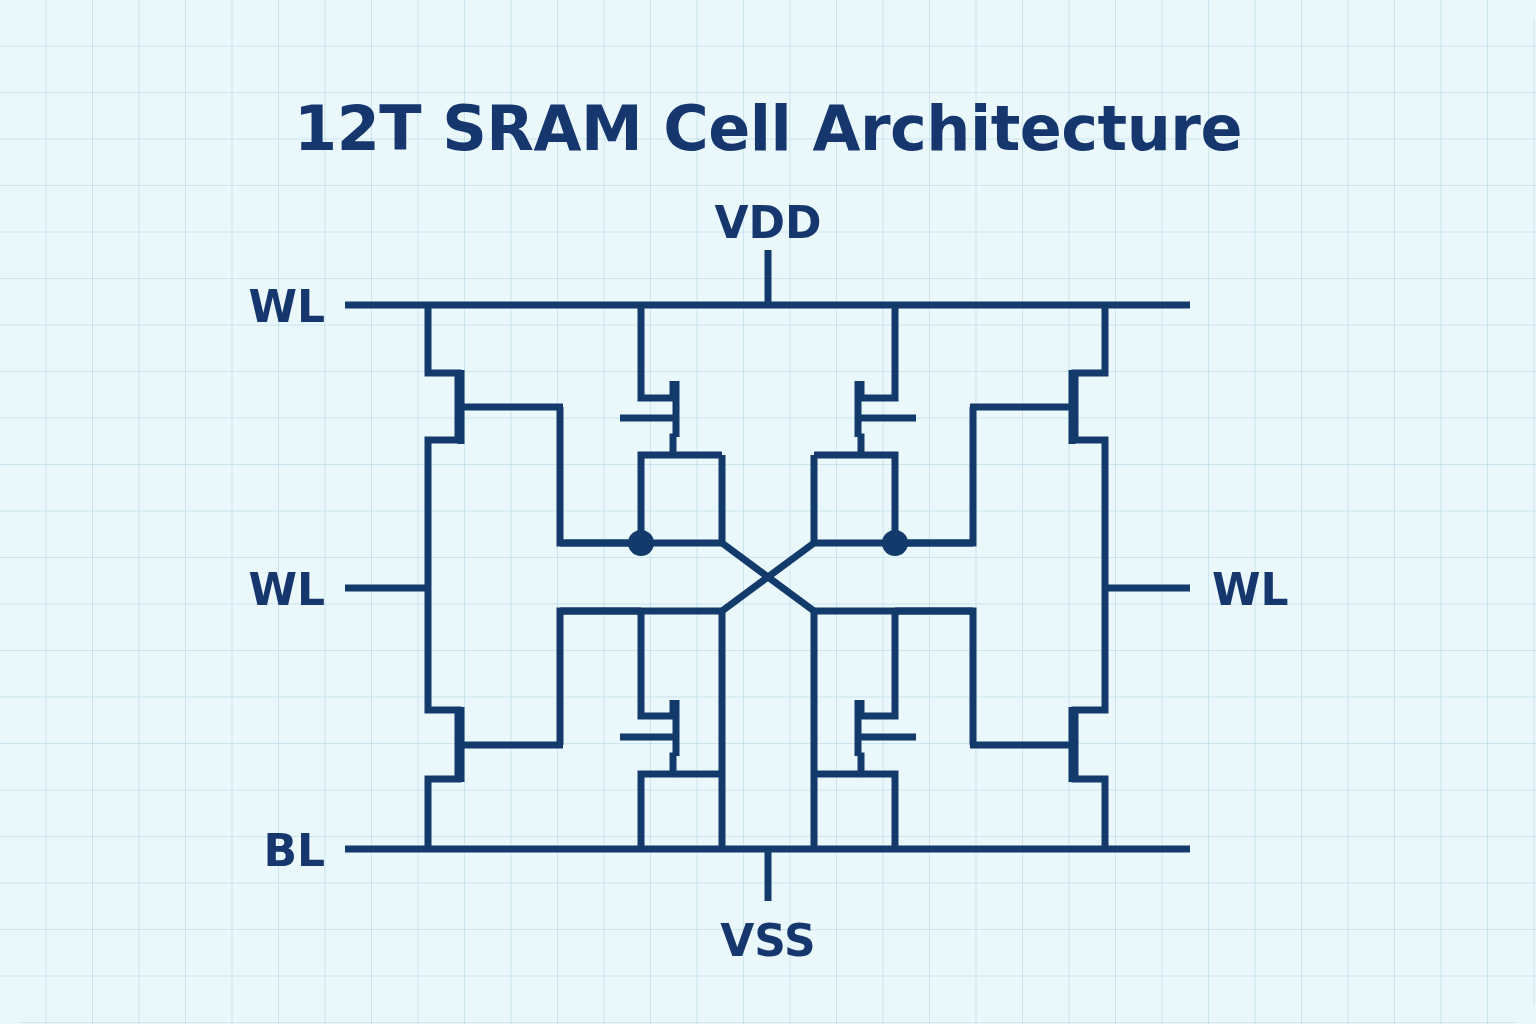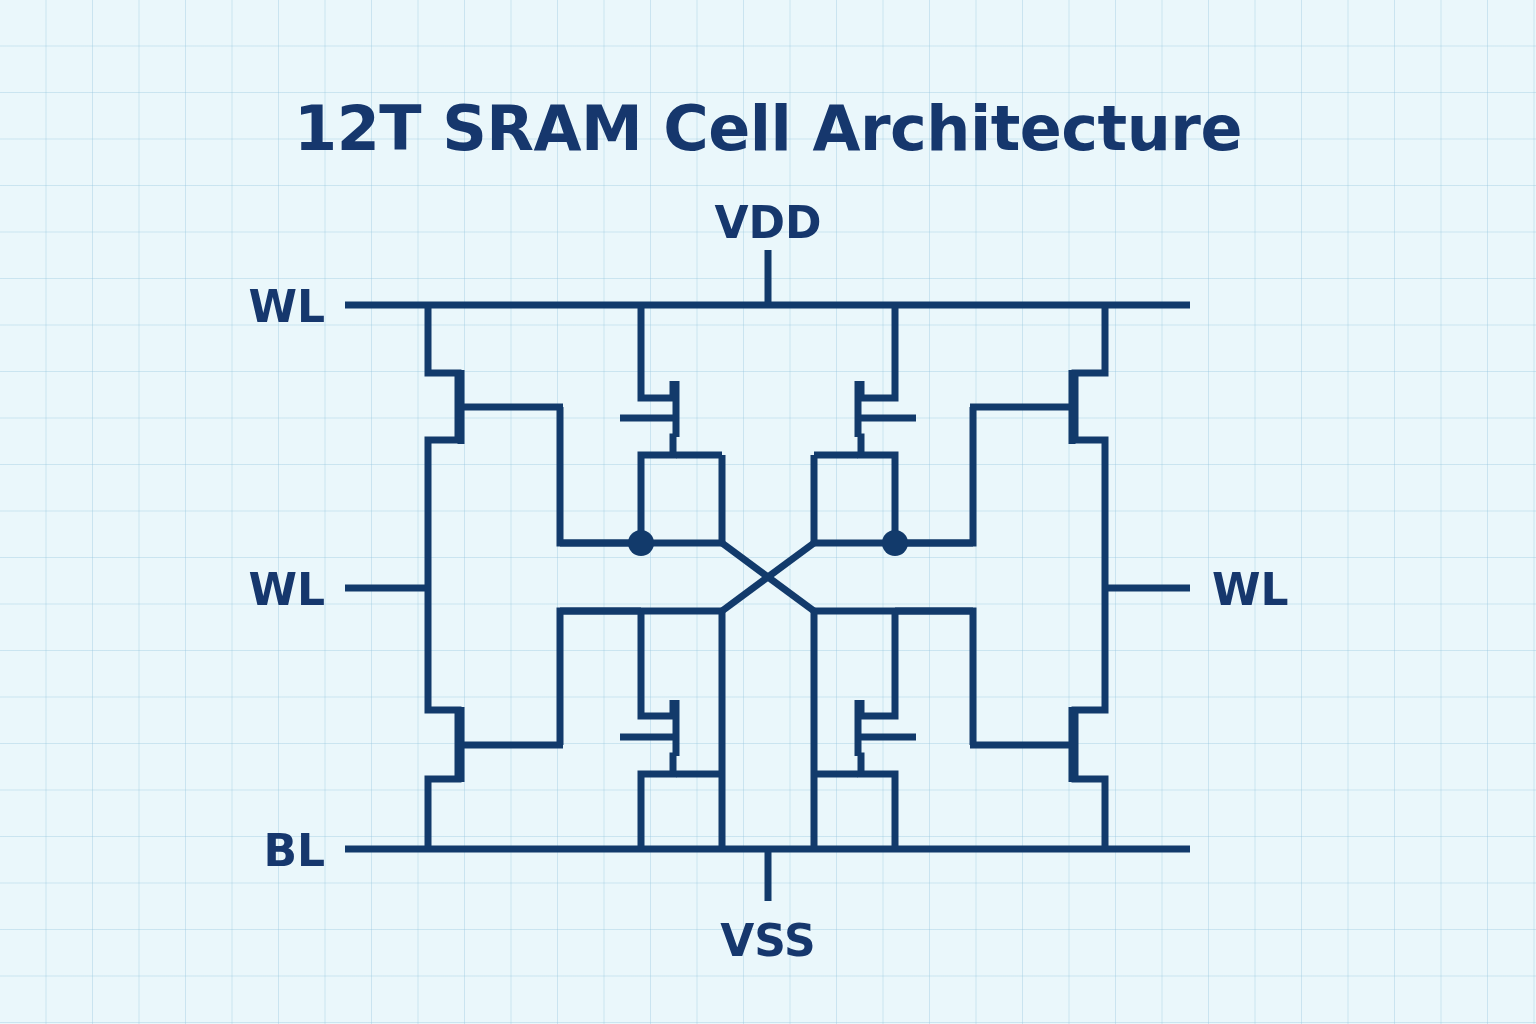--- a/index.html
+++ b/index.html
@@ -17,20 +17,21 @@
   #canvas {
     position: relative;
     width: 1536px;
     height: 1024px;
     background-color: #eaf7fb;
     background-image:
       linear-gradient(to right, rgba(150, 198, 222, 0.38) 1px, transparent 1px),
       linear-gradient(to bottom, rgba(150, 198, 222, 0.38) 1px, transparent 1px);
     background-size: 46.5px 46.5px;
     background-position: -1px -1px;
+    border-radius: 30px;
   }
   #diagram {
     position: absolute;
     left: 0;
     top: 0;
     width: 1536px;
     height: 1024px;
   }
   .title-text {
     font-family: "DejaVu Sans", sans-serif;

